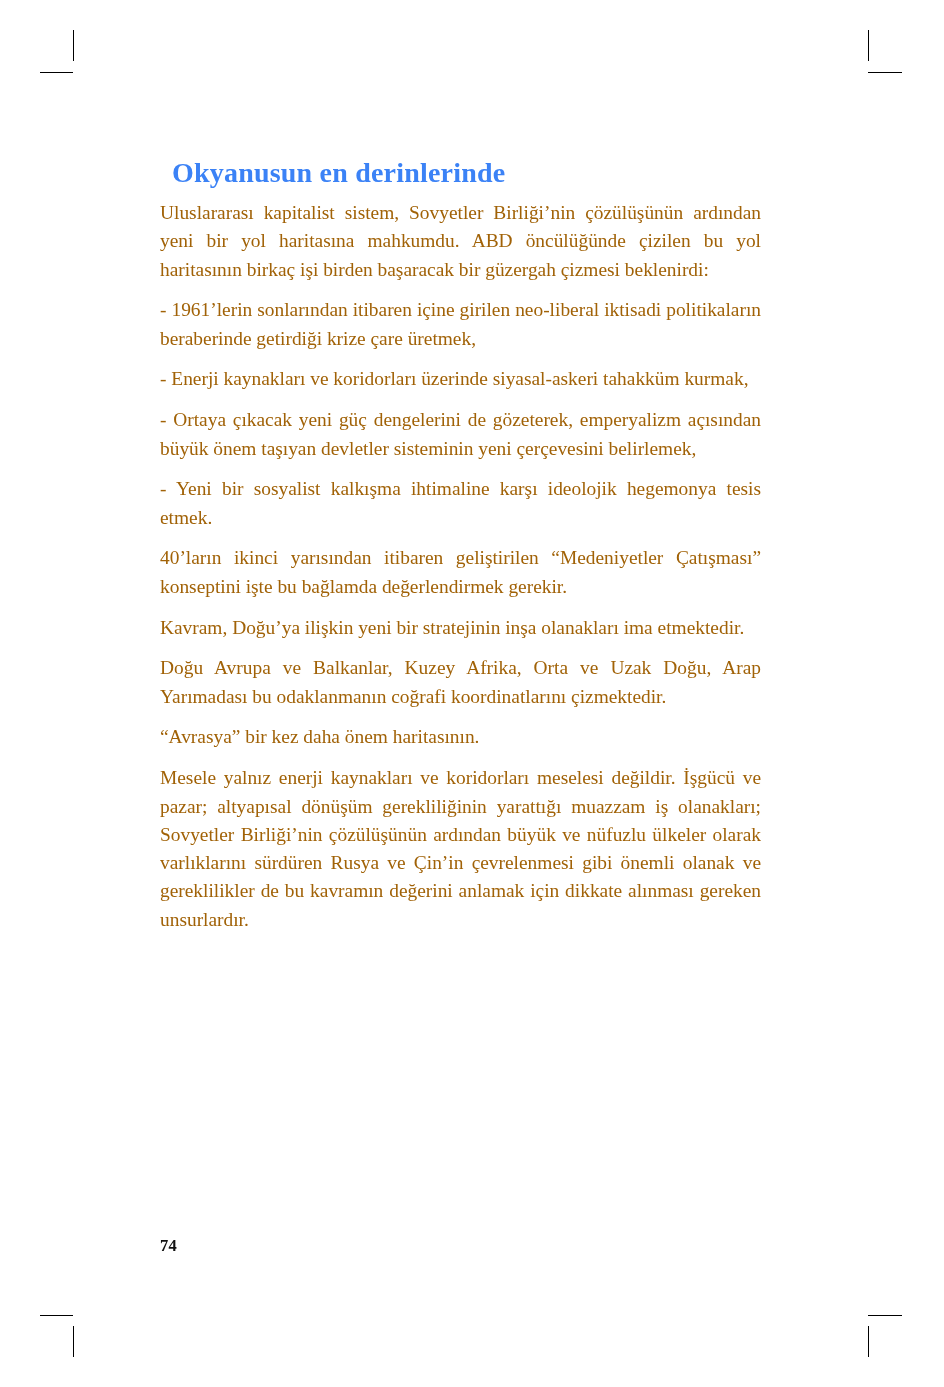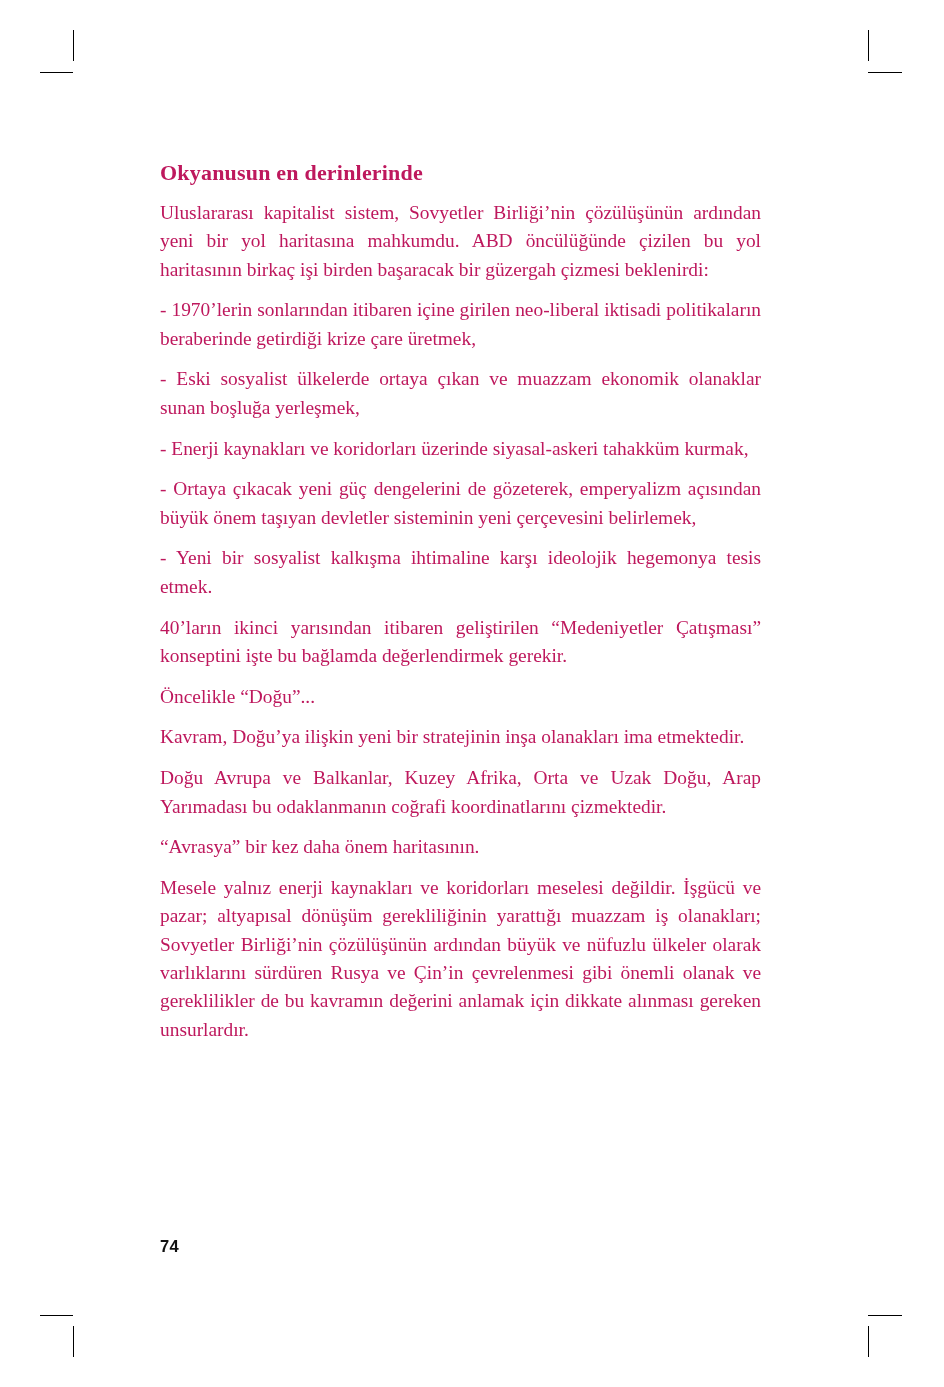--- a/index.html
+++ b/index.html
@@ -43,47 +43,47 @@
   .page-body {
     position: absolute;
     left: 160px;
     top: 160px;
     width: 601px;
   }
 
   .section-heading {
     font-family: "Liberation Serif", "DejaVu Serif", serif;
     font-weight: bold;
-    font-size: 22px;
+    font-size: 28px;
     line-height: 26px;
     letter-spacing: 0.2px;
-    margin: 0 0 13px 0;
-    color: #be185d;
+    margin: 0 0 13px 12px;
+    color: #3b82f6;
   }
 
   .para {
     font-size: 19.4px;
     line-height: 28.3px;
     text-align: justify;
     text-justify: inter-word;
     margin: 0 0 12.5px 0;
-    color: #be185d;
+    color: #a16207;
     hyphens: none;
   }
   .para:last-child { margin-bottom: 16px; }
 
   
   .para.short { text-align: left; }
 
   
   .folio {
     position: absolute;
     left: 160px;
     top: 1236px;
-    font-family: Liberation Sans, sans-serif;
+    font-family: Liberation Serif, serif;
     font-weight: bold;
     font-size: 16.5px;
     line-height: 20px;
     color: #111111;
     letter-spacing: 0.3px;
   }
 </style>
 </head>
 <body>
 
@@ -95,35 +95,33 @@
 <div class="crop-mark crop-h cm-bl-h"></div>
 <div class="crop-mark crop-v cm-br-v"></div>
 <div class="crop-mark crop-h cm-br-h"></div>
 
 <div class="page-body">
 
   <h1 class="section-heading">Okyanusun en derinlerinde</h1>
 
   <p class="para">Uluslararası kapitalist sistem, Sovyetler Birliği’nin çözülüşünün ardından yeni bir yol haritasına mahkumdu. ABD öncülüğünde çizilen bu yol haritasının birkaç işi birden başaracak bir güzergah çizmesi beklenirdi:</p>
 
-  <p class="para">- 1970’lerin sonlarından itibaren içine girilen neo-liberal iktisadi politikaların beraberinde getirdiği krize çare üretmek,</p>
+  <p class="para">- 1961’lerin sonlarından itibaren içine girilen neo-liberal iktisadi politikaların beraberinde getirdiği krize çare üretmek,</p>
 
-  <p class="para">- Eski sosyalist ülkelerde ortaya çıkan ve muazzam ekonomik olanaklar sunan boşluğa yerleşmek,</p>
 
   <p class="para">- Enerji kaynakları ve koridorları üzerinde siyasal-askeri tahakküm kurmak,</p>
 
   <p class="para">- Ortaya çıkacak yeni güç dengelerini de gözeterek, emperyalizm açısından büyük önem taşıyan devletler sisteminin yeni çerçevesini belirlemek,</p>
 
   <p class="para">- Yeni bir sosyalist kalkışma ihtimaline karşı ideolojik hegemonya tesis etmek.</p>
 
 
   <p class="para">40’ların ikinci yarısından itibaren geliştirilen “Medeniyetler Çatışması” konseptini işte bu bağlamda değerlendirmek gerekir.</p>
 
 
-  <p class="para short">Öncelikle “Doğu”...</p>
 
   <p class="para">Kavram, Doğu’ya ilişkin yeni bir stratejinin inşa olanakları ima etmektedir.</p>
 
   <p class="para">Doğu Avrupa ve Balkanlar, Kuzey Afrika, Orta ve Uzak Doğu, Arap Yarımadası bu odaklanmanın coğrafi koordinatlarını çizmektedir.</p>
 
   <p class="para short">“Avrasya” bir kez daha önem haritasının.</p>
 
   <p class="para">Mesele yalnız enerji kaynakları ve koridorları meselesi değildir. İşgücü ve pazar; altyapısal dönüşüm gerekliliğinin yarattığı muazzam iş olanakları; Sovyetler Birliği’nin çözülüşünün ardından büyük ve nüfuzlu ülkeler olarak varlıklarını sürdüren Rusya ve Çin’in çevrelenmesi gibi önemli olanak ve gereklilikler de bu kavramın değerini anlamak için dikkate alınması gereken unsurlardır.</p>
 
 </div>

